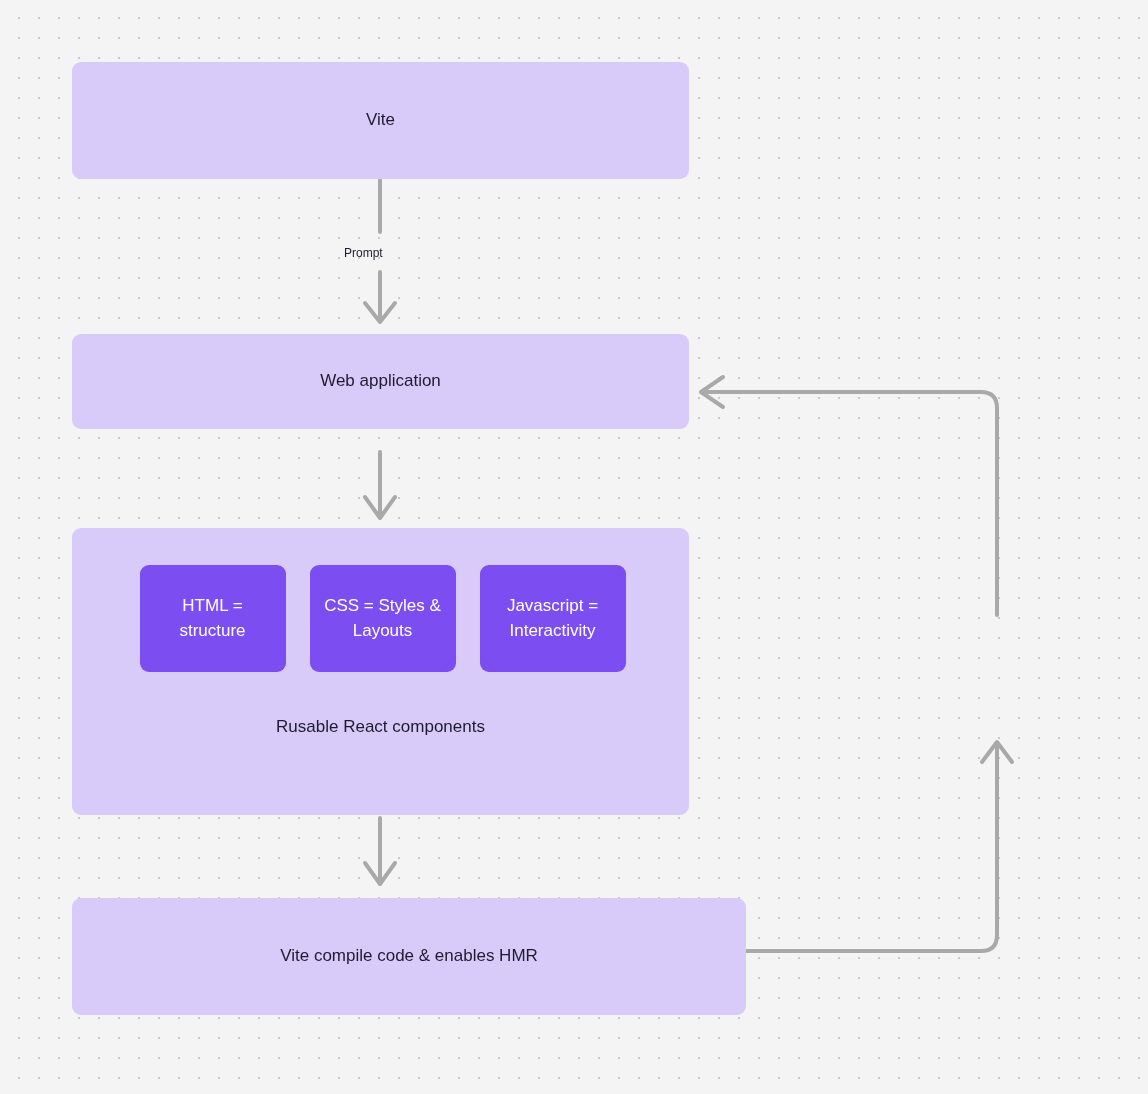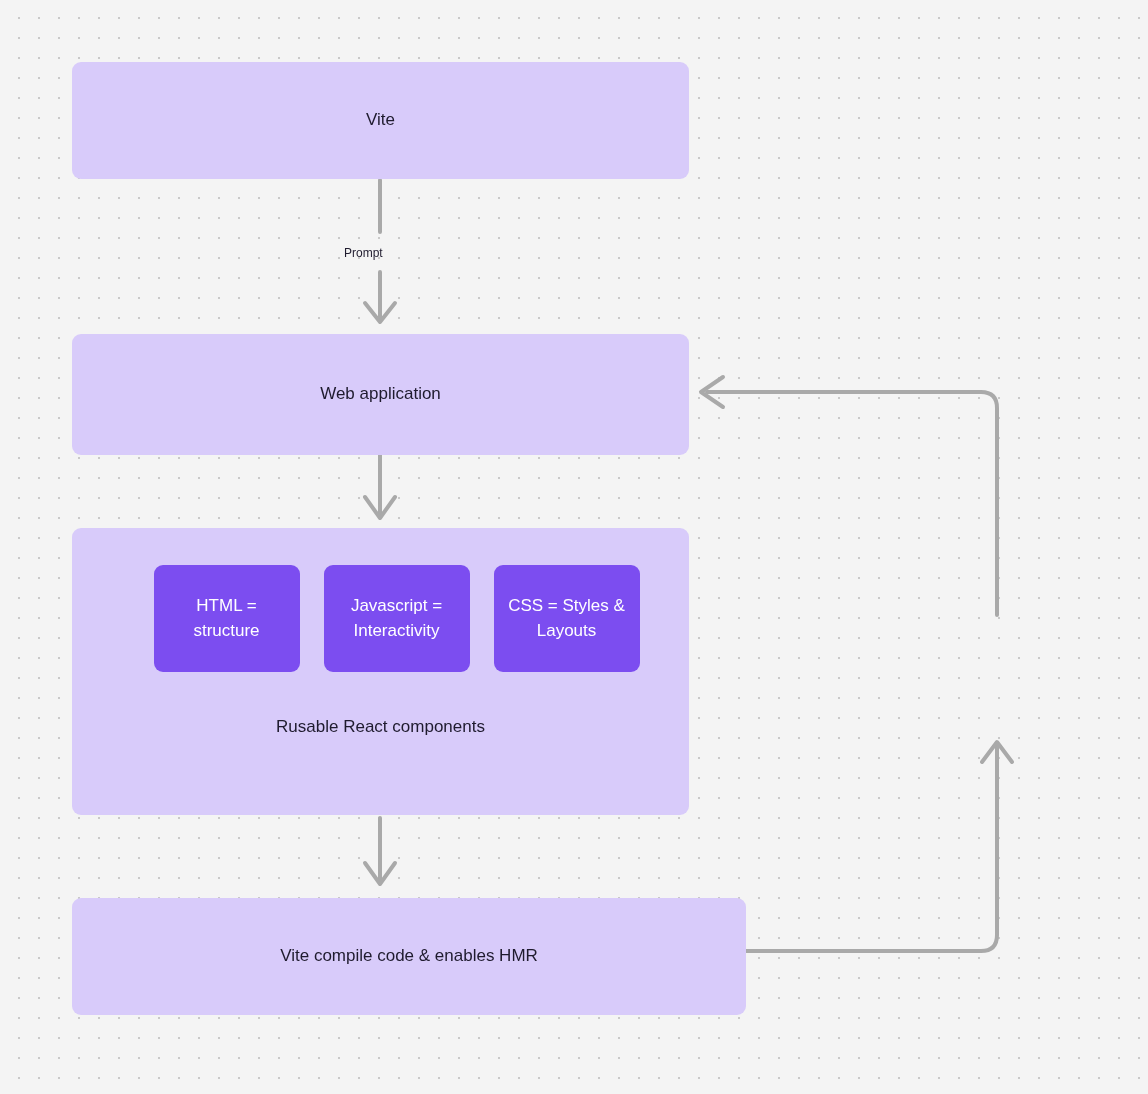--- a/index.html
+++ b/index.html
@@ -25,29 +25,29 @@
     box-sizing: border-box;
     display: flex;
     align-items: center;
     justify-content: center;
     color: #1f1b2e;
     font-size: 17px;
     line-height: 1.35;
     text-align: center;
   }
   .node-user      { left: 72px;  top: 62px;  width: 617px; height: 117px; }
-  .node-webapp    { left: 72px;  top: 334px; width: 617px; height: 121px; }
+  .node-webapp    { left: 72px;  top: 334px; width: 617px; height: 95px; }
   .node-components{ left: 72px;  top: 528px; width: 617px; height: 287px;
                     display: block; }
   .node-vite      { left: 72px;  top: 898px; width: 674px; height: 117px; }
   .node-render    { left: 903px; top: 617px; width: 189px; height: 109px; }
 
   .subrow {
     position: absolute;
-    left: 16px; top: 37px;
+    left: 2px; top: 37px;
     width: 100%;
     display: flex;
     justify-content: center;
     gap: 24px;
   }
   .subnode {
     width: 146px;
     height: 107px;
     background: #7c4df0;
     border-radius: 9px;
@@ -127,24 +127,24 @@
   <div class="node node-webapp">
     <span>Web application</span>
   </div>
 
   <div class="node node-components">
     <div class="subrow">
       <div class="subnode">
         <span>HTML = structure</span>
       </div>
       <div class="subnode">
-        <span>Javascript = Interactivity</span>
+        <span>CSS = Styles &amp; Layouts</span>
       </div>
       <div class="subnode">
-        <span>CSS = Styles &amp; Layouts</span>
+        <span>Javascript = Interactivity</span>
       </div>
     </div>
     <div class="components-caption">Rusable React components</div>
   </div>
 
   <div class="node node-vite">
     <span>Vite compile code &amp; enables HMR</span>
   </div>
 
 

